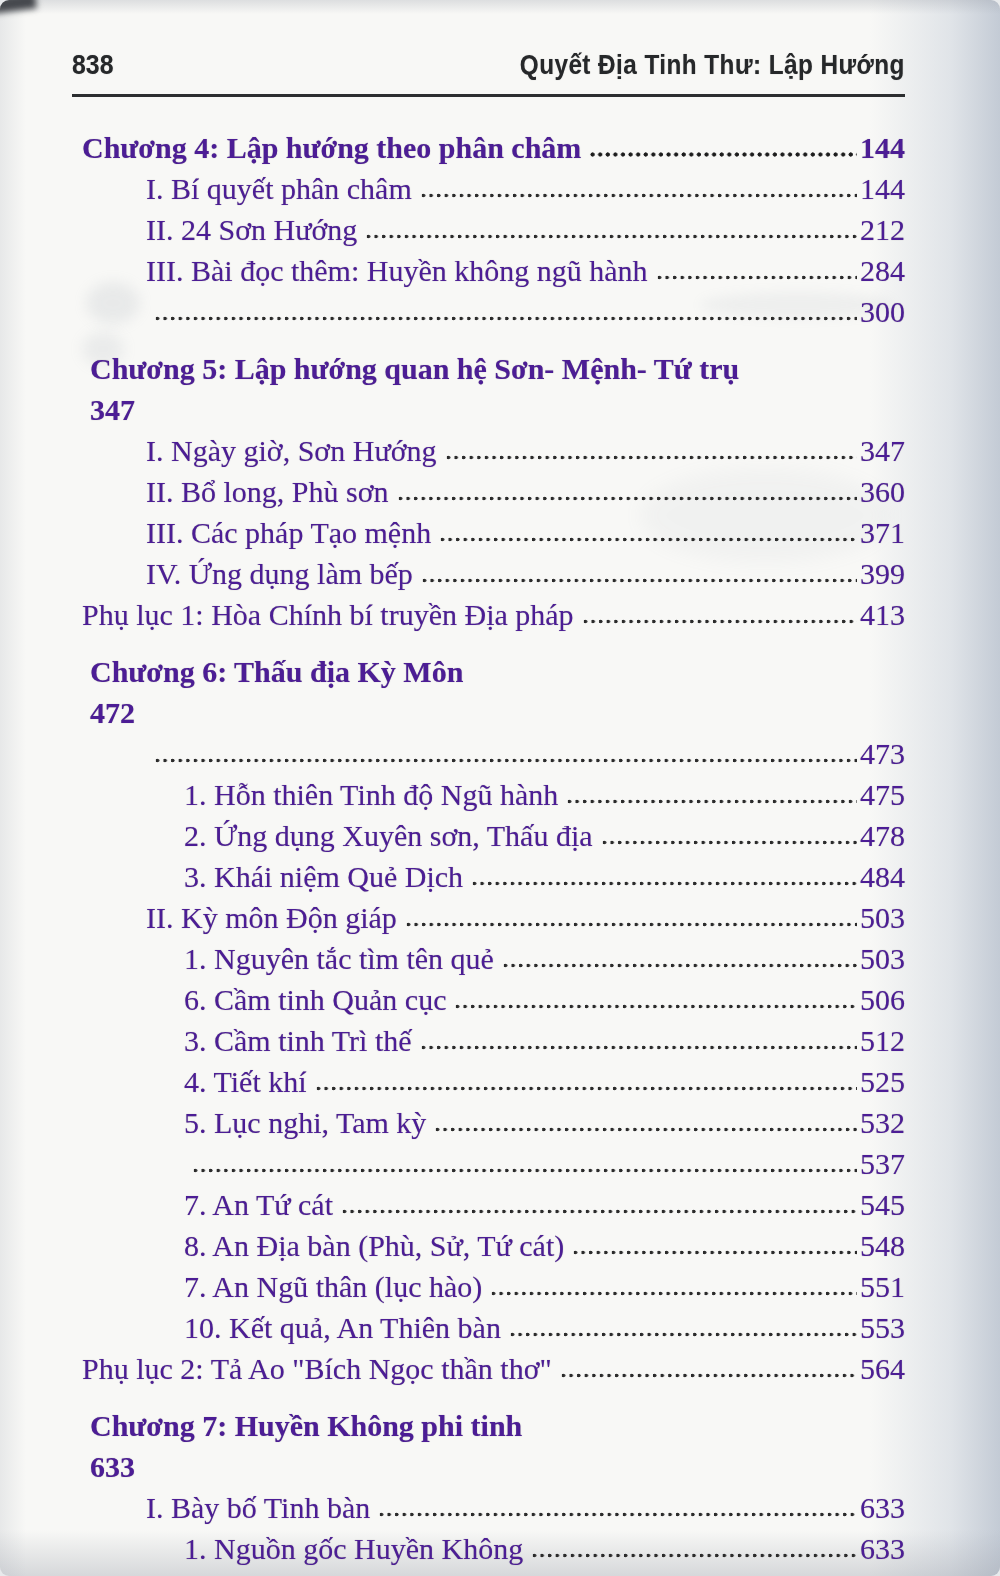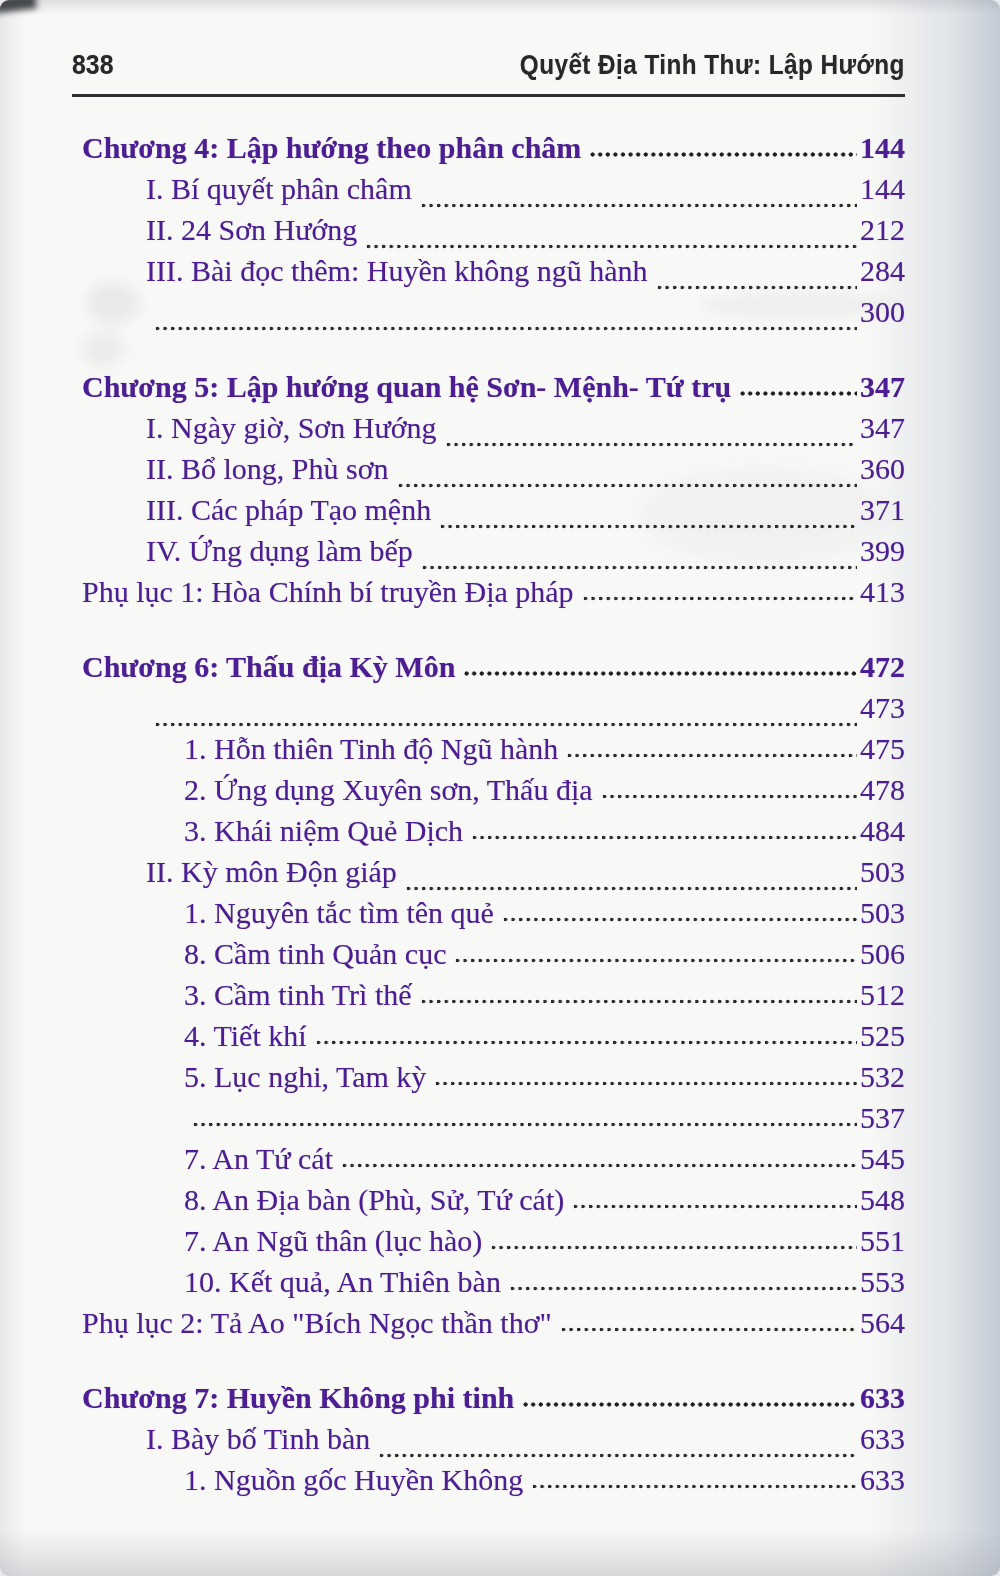--- a/index.html
+++ b/index.html
@@ -57,23 +57,23 @@
   .toc {
     position:absolute; left:82px; top:127px; width:823px;
     font-size:30px; color:#4c1d95;
   }
   .row { display:flex; align-items:baseline; line-height:41px; }
   .row .label, .row .pagenum {
     white-space:nowrap;
     text-shadow:0 0 1px rgba(30,30,30,.38);
   }
   .lvl-chapter .label, .lvl-chapter .pagenum { font-weight:700; }
-  .lvl-section    { padding-left:64px;align-items:flex-end; }
+  .lvl-section    { padding-left:64px; }
   .lvl-subsection { padding-left:102px; }
-  .gap-before     { margin-top:34px; }
+  .gap-before     { margin-top:16px;flex-direction:column; }
   .dots {
     flex:1; height:7px; margin:0 3px 0 8px; min-width:20px;
     background-image:radial-gradient(circle at 3.5px 3.5px, #2b2b2b 1.55px, rgba(0,0,0,0) 2.1px);
     background-size:7.6px 7px; background-repeat:repeat-x;
   }
   .lvl-chapter .dots {
     background-image:radial-gradient(circle at 3.5px 3.5px, #1d1d1d 1.85px, rgba(0,0,0,0) 2.35px);
   }
 </style>
 </head>
@@ -180,21 +180,21 @@
     <span class="label">II. Kỳ môn Độn giáp</span>
     <span class="dots"></span>
     <span class="pagenum">503</span>
   </div>
       <div class="row lvl-subsection">
     <span class="label">1. Nguyên tắc tìm tên quẻ</span>
     <span class="dots"></span>
     <span class="pagenum">503</span>
   </div>
       <div class="row lvl-subsection">
-    <span class="label">8. Cầm tinh Quản cục</span>
+    <span class="label">6. Cầm tinh Quản cục</span>
     <span class="dots"></span>
     <span class="pagenum">506</span>
   </div>
       <div class="row lvl-subsection">
     <span class="label">3. Cầm tinh Trì thế</span>
     <span class="dots"></span>
     <span class="pagenum">512</span>
   </div>
       <div class="row lvl-subsection">
     <span class="label">4. Tiết khí</span>

